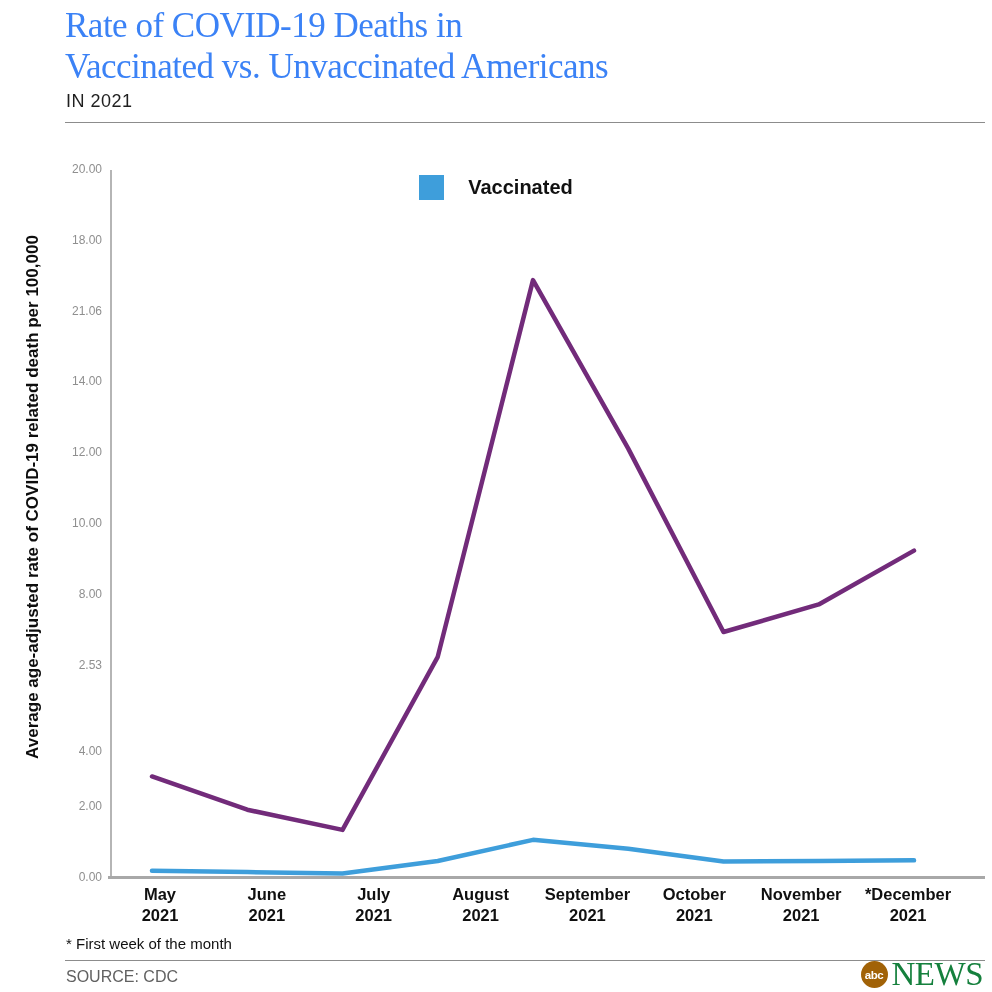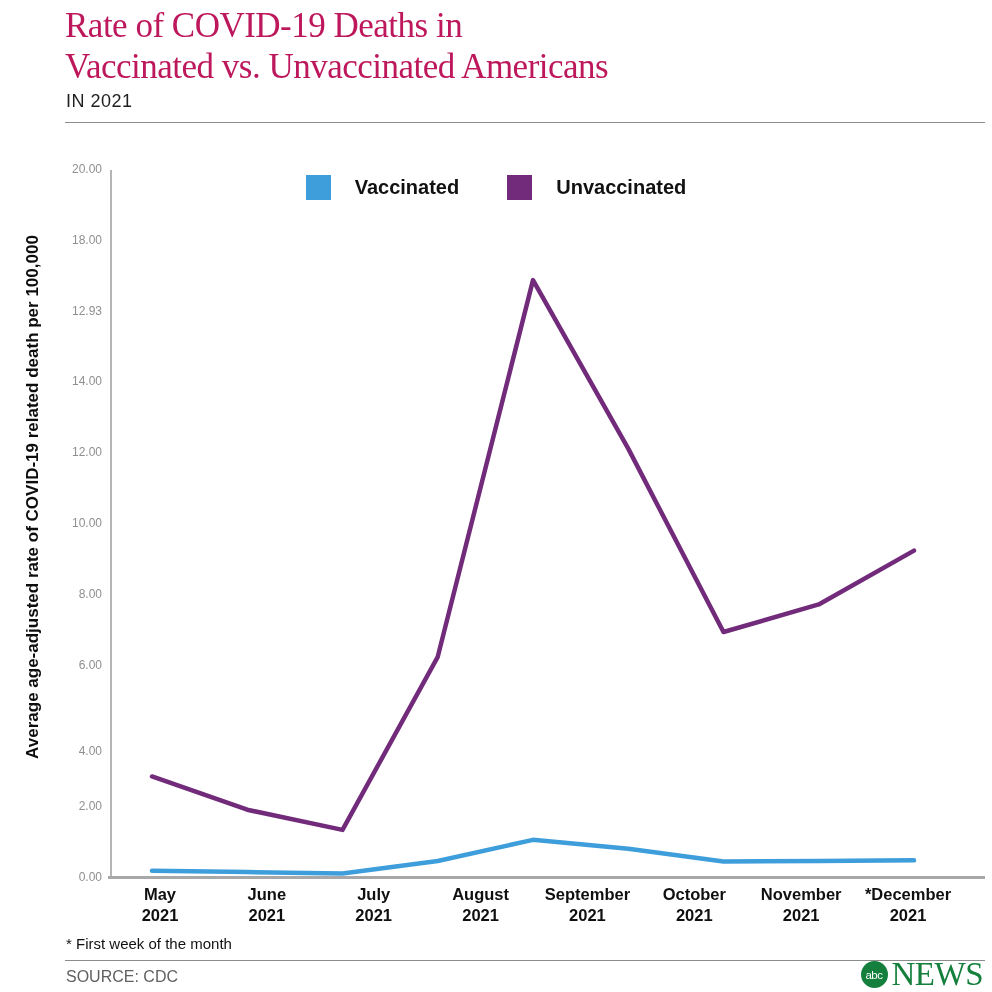--- a/index.html
+++ b/index.html
@@ -13,21 +13,21 @@
     overflow: hidden;
   }
   .title {
     position: absolute;
     left: 65px; top: 6px;
     width: 900px;
     font-family: "Liberation Serif", serif;
     font-size: 35px;
     line-height: 1.16;
     font-weight: 400;
-    color: #be185d;
+    color: #3b82f6;
     letter-spacing: -0.5px;
     white-space: pre-line;
   }
   .subtitle {
     position: absolute;
     left: 66px; top: 91px;
     font-size: 18px;
     color: #1f1f1f;
     letter-spacing: 0.5px;
   }
@@ -112,24 +112,24 @@
   .logo {
     position: absolute;
     right: 9px; top: 956px;
     display: flex;
     align-items: center;
     gap: 4px;
   }
   .logo-circle {
     width: 27px; height: 27px;
     border-radius: 50%;
-    background: #15803d;
+    background: #a16207;
     color: #ffffff;
     font-size: 11.5px;
-    font-weight: 400;
+    font-weight: 700;
     letter-spacing: -0.5px;
     display: flex;
     align-items: center;
     justify-content: center;
   }
   .logo-news {
     font-family: Liberation Serif, serif;
     font-size: 33px;
     color: #15803d;
     letter-spacing: -0.5px;
@@ -143,38 +143,34 @@
   <div class="title">Rate of COVID-19 Deaths in
 Vaccinated vs. Unvaccinated Americans</div>
   <div class="subtitle">IN 2021</div>
   <div class="rule rule-top"></div>
 
   <div class="legend">
     <div class="legend-item">
       <span class="legend-swatch" style="background: rgb(62, 158, 219);"></span>
       <span class="legend-label">Vaccinated</span>
     </div>
-    <div class="legend-item">
-      <span class="legend-swatch" style="background: rgb(114, 43, 122);"></span>
-      <span class="legend-label">Unvaccinated</span>
-    </div>
   </div>
 
   <div class="y-axis-title">Average age-adjusted rate of COVID-19 related death per 100,000</div>
 
   <div id="yticks">
       <div class="ytick" style="left: 40px; top: 877px;">0.00</div>
       <div class="ytick" style="left: 40px; top: 806.2px;">2.00</div>
       <div class="ytick" style="left: 40px; top: 735.4px; margin-top: 16px;">4.00</div>
-      <div class="ytick" style="left: 40px; top: 664.6px;">6.00</div>
+      <div class="ytick" style="left: 40px; top: 664.6px;">2.53</div>
       <div class="ytick" style="left: 40px; top: 593.8px;">8.00</div>
       <div class="ytick" style="left: 40px; top: 523px;">10.00</div>
       <div class="ytick" style="left: 40px; top: 452.2px;">12.00</div>
       <div class="ytick" style="left: 40px; top: 381.4px;">14.00</div>
-      <div class="ytick" style="left: 40px; top: 310.6px;">12.93</div>
+      <div class="ytick" style="left: 40px; top: 310.6px;">21.06</div>
       <div class="ytick" style="left: 40px; top: 239.8px;">18.00</div>
       <div class="ytick" style="left: 40px; top: 169px;">20.00</div>
     </div>
   <div id="xlabels">
       <div class="xlabel" style="left: 160px; top: 884px;">
         <div>May</div>
         <div>2021</div>
       </div>
       <div class="xlabel" style="left: 266.857px; top: 884px;">
         <div>June</div>

